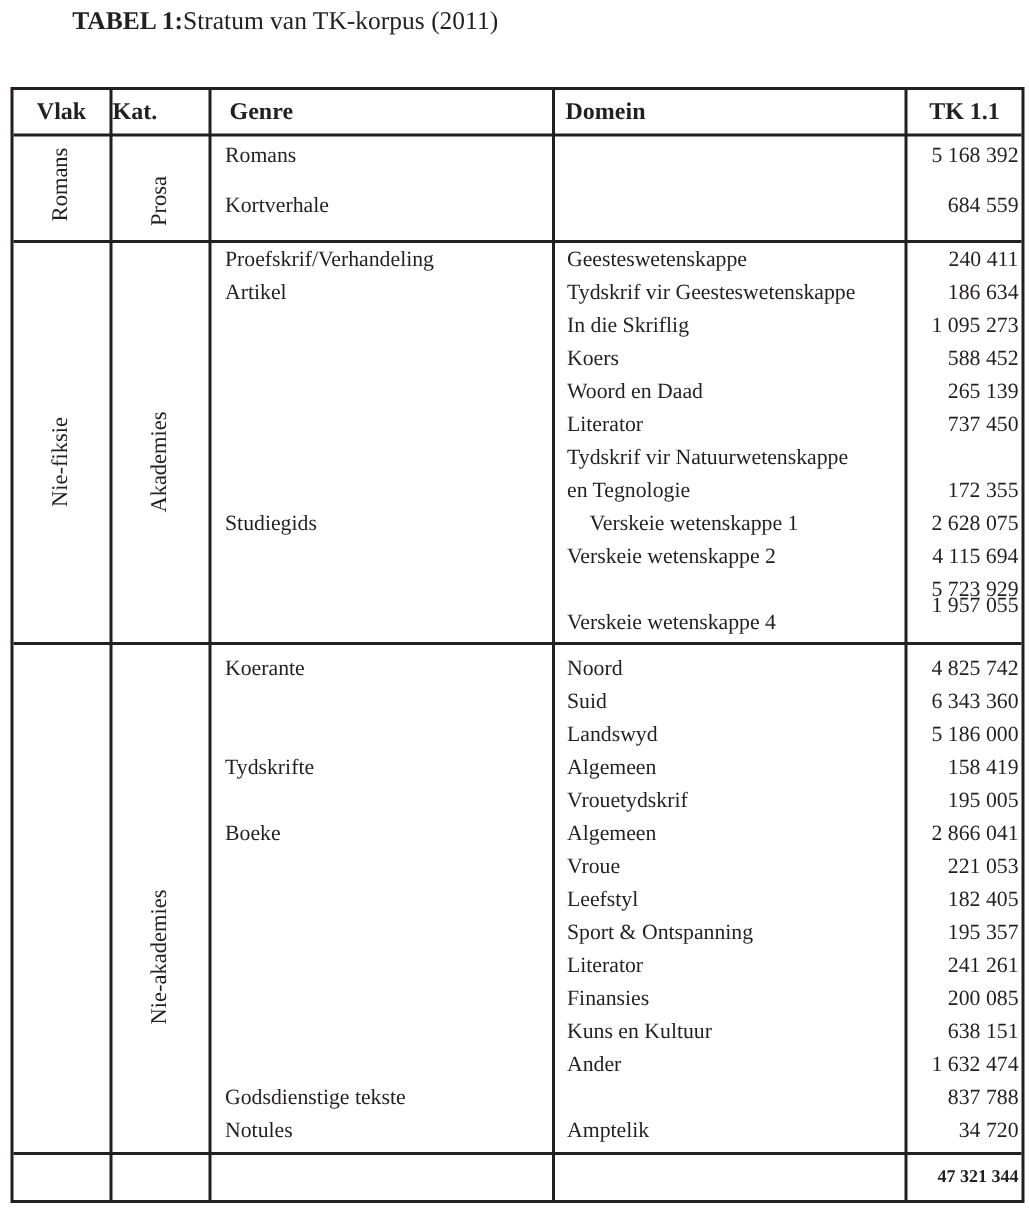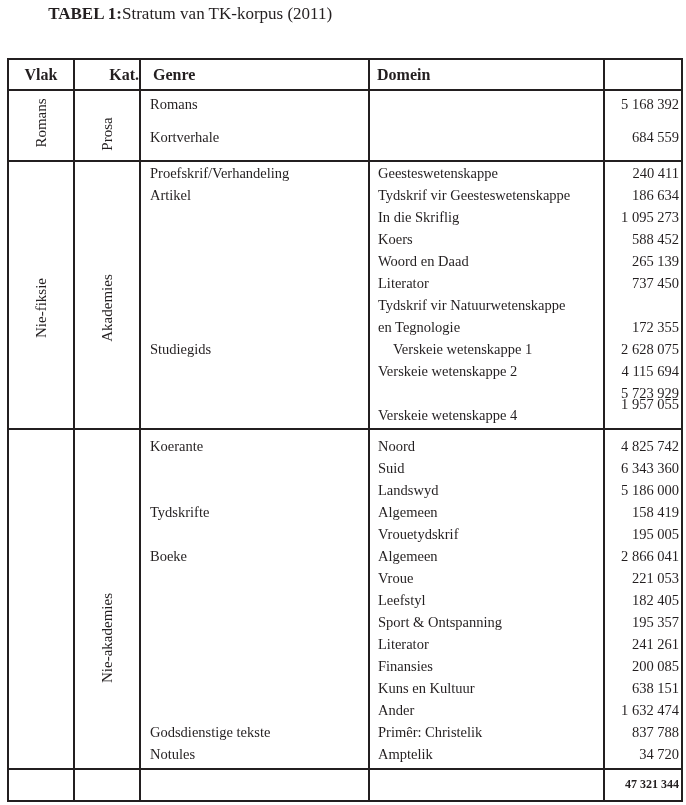--- a/index.html
+++ b/index.html
@@ -48,23 +48,24 @@
   <div class="vline" style="left:130px"></div>
   <div class="vline" style="left:359px"></div>
   <div class="vline" style="left:594px"></div>
 
   <div class="hline" style="top:29px"></div>
   <div class="hline" style="top:100px"></div>
   <div class="hline" style="top:368px"></div>
   <div class="hline" style="top:708px"></div>
 
   <div class="th" style="left:0;width:64px;text-align:center">Vlak</div>
-  <div class="th" style="left:66px;width:64px;text-align:right">Kat.</div>
+  <div class="th" style="left:66px;width:64px;text-align:left">Kat.</div>
   <div class="th" style="left:144px">Genre</div>
   <div class="th" style="left:368px">Domein</div>
+  <div class="th" style="left:596px;width:76px;text-align:center">TK 1.1</div>
 
   <div class="rot" style="left:32px;top:63px">Romans</div>
   <div class="rot" style="left:98px;top:74px">Prosa</div>
   <div class="cell" style="left:141px;top:33px">Romans</div>
   <div class="cell num" style="left:596px;width:74px;top:33px">5 168 392</div>
   <div class="cell" style="left:141px;top:66px">Kortverhale</div>
   <div class="cell num" style="left:596px;width:74px;top:66px">684 559</div>
 
   <div class="rot" style="left:32px;top:248px">Nie-fiksie</div>
   <div class="rot" style="left:98px;top:248px">Akademies</div>
@@ -142,18 +143,17 @@
     <div class="cell" style="left:141px;top:595px"></div>
     <div class="cell" style="left:369px;top:595px">Finansies</div>
     <div class="cell num" style="left:596px;width:74px;top:595px">200 085</div>
     <div class="cell" style="left:141px;top:617px"></div>
     <div class="cell" style="left:369px;top:617px">Kuns en Kultuur</div>
     <div class="cell num" style="left:596px;width:74px;top:617px">638 151</div>
     <div class="cell" style="left:141px;top:639px"></div>
     <div class="cell" style="left:369px;top:639px">Ander</div>
     <div class="cell num" style="left:596px;width:74px;top:639px">1 632 474</div>
     <div class="cell" style="left:141px;top:661px">Godsdienstige tekste</div>
-    <div class="cell" style="left:369px;top:661px">Primêr: Christelik</div>
     <div class="cell num" style="left:596px;width:74px;top:661px">837 788</div>
     <div class="cell" style="left:141px;top:683px">Notules</div>
     <div class="cell" style="left:369px;top:683px">Amptelik</div>
     <div class="cell num" style="left:596px;width:74px;top:683px">34 720</div>
   </div>
 
 </body></html>

